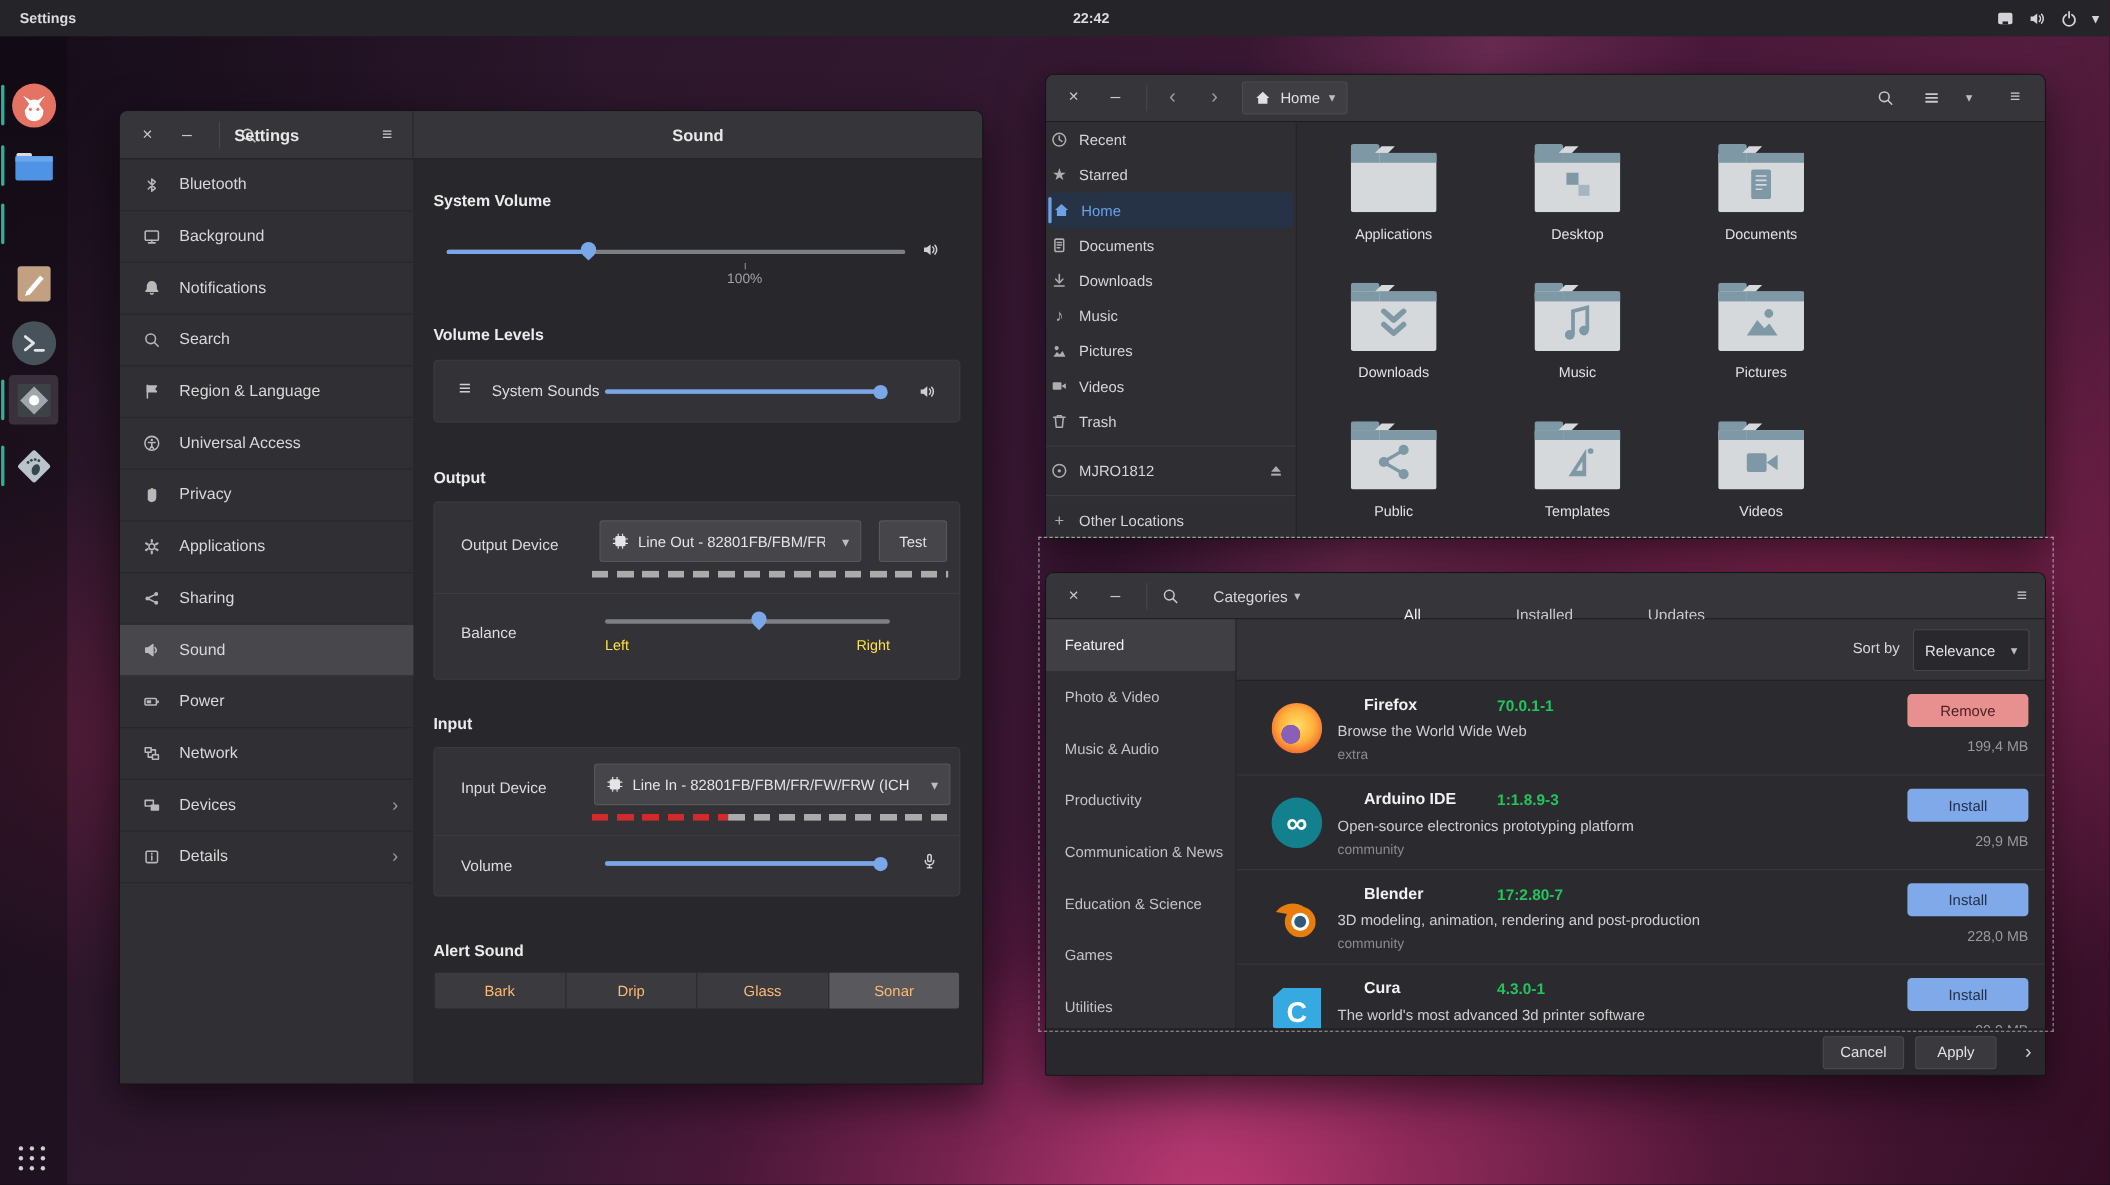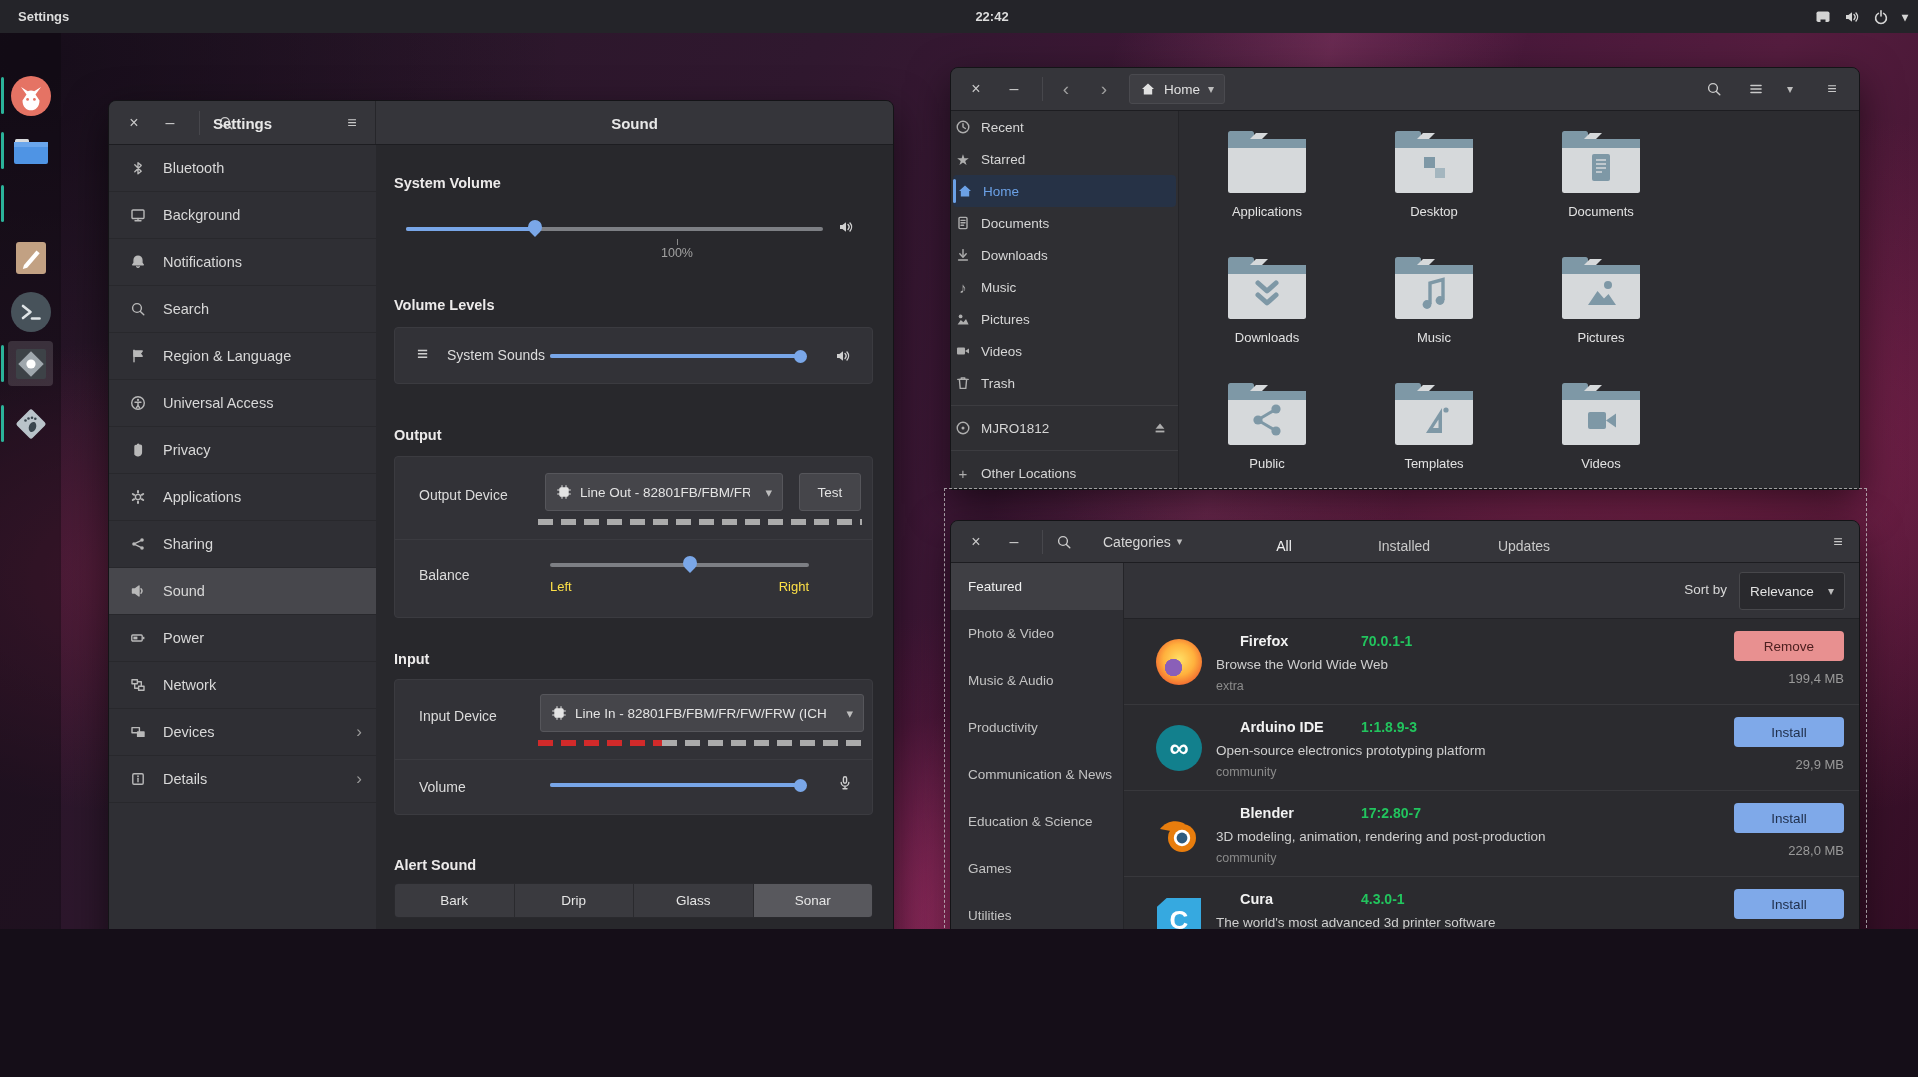--- a/index.html
+++ b/index.html
@@ -1,18 +1,18 @@
 <!DOCTYPE html>
 <html><head>
 <meta charset="utf-8">
 <style>
   * { margin:0; padding:0; box-sizing:border-box; }
   html,body { width:1918px; height:1077px; overflow:hidden; background:#150e18;
               font-family:"Liberation Sans", sans-serif; -webkit-font-smoothing:antialiased; }
-  .desktop { position:relative; width:1918px; height:929px; overflow:hidden; }
+  .desktop { position:relative; width:1918px; height:1077px; overflow:hidden; }
 
   
   .wallpaper { position:absolute; inset:0;
     background:
       radial-gradient(900px 520px at 88% 50%, rgba(199,52,112,.42), transparent 70%),
       radial-gradient(820px 420px at 58% 100%, rgba(232,64,134,.60), rgba(120,25,70,.22) 55%, transparent 78%),
       radial-gradient(520px 340px at 8% 62%, rgba(156,38,84,.38), transparent 70%),
       radial-gradient(700px 500px at 2% 6%, rgba(20,12,24,.85), transparent 75%),
       linear-gradient(105deg, transparent 52%, rgba(240,110,170,.22) 62%, transparent 71%),
       linear-gradient(118deg, #261526 0%, #30182f 35%, #441739 58%, #551d3f 75%, #330e25 100%);
@@ -82,21 +82,21 @@
   .ddl { position:absolute; background:#45454a; border:1px solid #56565b; border-radius:3px;
          display:flex; align-items:center; gap:8px; padding:0 10px; font-size:13.5px; color:#e4e4e4; height:38px; }
   .ddl .caret { margin-left:auto; color:#bdbdbd; font-size:13px; }
   .btn { background:#45454a; border:1px solid #56565b; border-radius:3px; color:#e2e2e2;
          font-size:13.5px; display:flex; align-items:center; justify-content:center; }
   .rowlabel { position:absolute; font-size:14px; color:#dcdcdc; }
   .minilabel { position:absolute; font-size:13px; color:#fde047; }
   .hsep { position:absolute; left:0; right:0; height:1px; background:#3b3b40; }
   .seg { position:absolute; display:flex; border:1px solid #2a2a2e; border-radius:4px; overflow:hidden; }
   .seg .cell { flex:1; display:flex; align-items:center; justify-content:center; font-size:13.5px;
-               color:#e5e5e5; background:#3a3a3f; border-right:1px solid #2a2a2e; }
+               color:#fdba74; background:#3a3a3f; border-right:1px solid #2a2a2e; }
   .seg .cell:last-child { border-right:none; }
   .seg .cell.sel { background:#58585d; }
 
   
   .files-win { left:950px; top:67px; width:910px; height:423px; background:#2c2c30; }
   .files-win .hdr { height:43px; }
   .pill { position:absolute; display:flex; align-items:center; gap:8px; padding:0 10px; height:30px; top:6px;
           background:#3e3e43; border:1px solid #4a4a4f; border-radius:3px; color:#e0e0e0; font-size:13.5px; }
   .f-side { position:absolute; left:0; top:43px; width:228px; bottom:0; background:#2f2f33; border-right:1px solid #242428; }
   .f-item { position:relative; height:32px; display:flex; align-items:center; gap:10px; padding-left:4px;
@@ -109,21 +109,21 @@
   .eject { position:absolute; right:10px; color:#b5b5b5; }
   .f-grid { position:absolute; left:228px; top:43px; right:0; bottom:0; background:#2c2c30;
             display:flex; flex-wrap:wrap; align-content:flex-start; padding:20px 0 0 13px; }
   .cell-folder { width:150px; height:112px; margin:0 17px 14px 0; display:flex; flex-direction:column;
                  align-items:center; }
   .cell-folder .lbl { margin-top:7px; font-size:13px; color:#e2e2e2; }
 
   
   .pamac-win { left:950px; top:520px; width:910px; height:458px; background:#2b2b2f; }
   .pamac-win .hdr { height:42px; }
-  .tabs { position:absolute; left:273px; top:4px; height:100%; display:flex; }
+  .tabs { position:absolute; left:273px; top:17px; height:100%; display:flex; }
   .tab { width:120px; position:relative; display:flex; align-items:center; justify-content:center;
          color:#c9c9c9; font-size:14px; }
   .tab.active { color:#f0f0f0; }
   .tab.active::after { content:""; position:absolute; left:8px; right:8px; bottom:0; height:2px; background:#c9c9c9; }
   .p-side { position:absolute; left:0; top:42px; width:173px; bottom:42px; background:#2f2f34; border-right:1px solid #242428; }
   .p-cat { height:47px; display:flex; align-items:center; padding-left:17px; color:#c3c3c3; font-size:13.5px; }
   .p-cat.sel { background:#3f3f44; color:#f0f0f0; }
   .p-main { position:absolute; left:173px; top:42px; right:0; bottom:42px; background:#2b2b2f; overflow:hidden; }
   .sortstrip { position:relative; height:56px; background:#333338; border-bottom:1px solid #222226; }
   .sortstrip .slabel { position:absolute; right:132px; top:19px; font-size:13.5px; color:#d8d8d8; }

